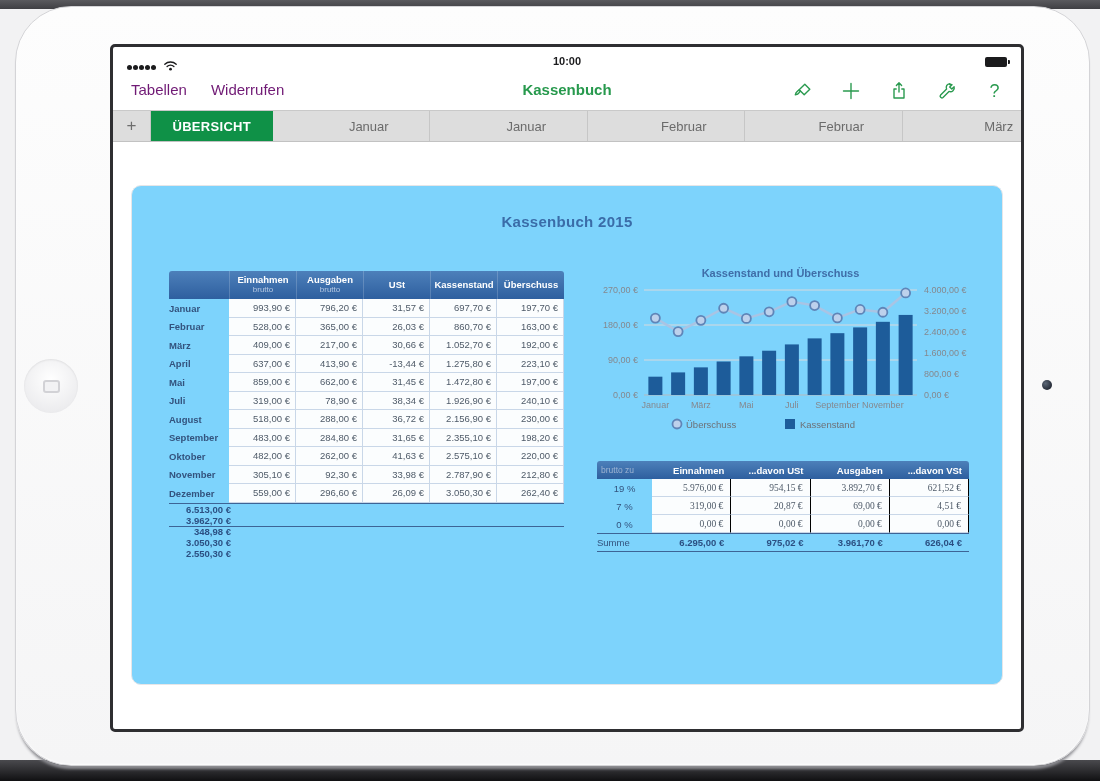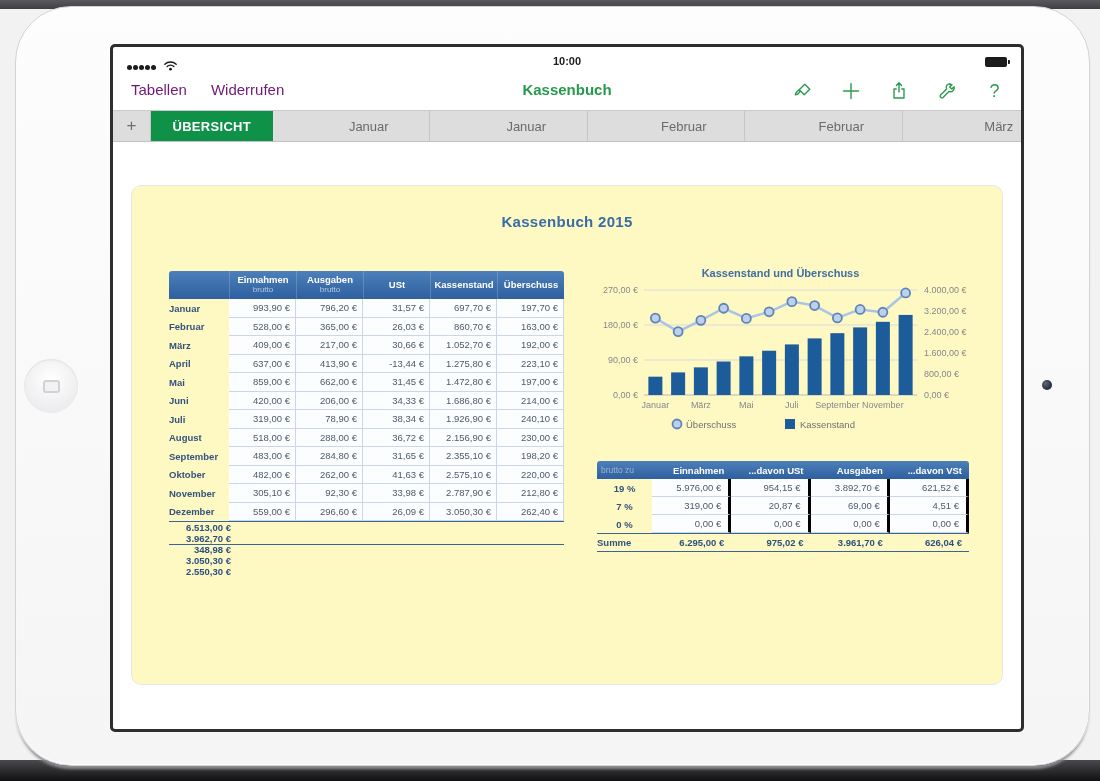--- a/index.html
+++ b/index.html
@@ -51,21 +51,21 @@
   .tabbar { height:32px; background:#dddddd; border-top:1px solid #c9c9c9; border-bottom:1px solid #c2c2c2;
     display:flex; }
   .tab-add { flex:0 0 38px; display:flex; align-items:center; justify-content:center;
     border-right:1px solid #c6c6c6; color:#6e6e6e; font-size:17px; }
   .tab { flex:0 0 121.5px; display:flex; align-items:center; justify-content:center;
     font-size:13px; color:#6b6b6b; border-right:1px solid #c6c6c6; }
   .tab.active { background:#0f9147; color:#ffffff; font-weight:700; letter-spacing:.3px; border-right:none; }
 
   .content { position:relative; height:581px; background:#ffffff; }
   .sheet { position:absolute; left:18px; top:43px; width:872px; height:500px;
-    background:#fef9c3; border:1px solid #e6e6e8; border-radius:10px; }
+    background:#7dd3fc; border:1px solid #e6e6e8; border-radius:10px; }
   .sheet-title { position:absolute; left:0; width:100%; top:27px; text-align:center;
     font-size:15px; font-weight:700; color:#3a6ca8; letter-spacing:.3px; }
 
   
   .main-table { position:absolute; left:37px; top:85px; width:395px; }
   .t-header { display:flex; height:28px; background:linear-gradient(#4d80ba,#2e5f9f);
     border-radius:3px 3px 0 0; }
   .t-header .h-label { width:60px; }
   .h-col { width:67px; display:flex; flex-direction:column; align-items:center; justify-content:center;
     color:#fff; font-size:9.5px; font-weight:700; line-height:10px; border-left:1px solid rgba(255,255,255,.18); }
@@ -84,24 +84,24 @@
   
   .chart-box { position:absolute; left:450px; top:78px; width:400px; height:178px; }
 
   
   .tax-table { position:absolute; left:465px; top:275px; width:372px; }
   .x-header { display:flex; height:18px; background:linear-gradient(#4d80ba,#2e5f9f); border-radius:3px 3px 0 0; }
   .x-header .h-label { width:55px; font-size:8.5px; color:#9db3d2; display:flex; align-items:center; padding-left:4px; }
   .x-col { width:79.25px; color:#fff; font-size:9.5px; font-weight:700;
     display:flex; align-items:center; justify-content:flex-end; padding-right:7px; }
   .x-row { display:flex; height:18px; }
-  .x-label { width:55px; font-size:9.5px; font-weight:700; color:#33537e;
+  .x-label { width:55px; font-size:9.5px; font-weight:400; color:#33537e;
     display:flex; align-items:center; justify-content:center; }
-  .x-cell { width:79.25px; background:#fbfdfe; border-right:3px solid #000000; border-bottom:1px solid #c9d7e8;
-    font-size:9.5px; color:#4e5a68; display:flex; align-items:center; justify-content:flex-end; padding-right:7px; }
+  .x-cell { width:79.25px; background:#fbfdfe; border-right:1px solid #000000; border-bottom:1px solid #c9d7e8;
+    font-size:9.5px; color:#4e5a68; display:flex; align-items:center; justify-content:flex-end; padding-right:7px;font-family:Liberation Serif, serif; }
   .x-row .x-cell:first-of-type { border-left:1px solid #b7c9de; }
   .x-sum { display:flex; height:19px; border-top:1px solid #3d6496; border-bottom:1px solid #3d6496; }
   .x-sum .x-label { justify-content:flex-start; }
   .x-sum .s-cell { width:79.25px; padding-right:7px; }
 </style>
 </head>
 <body>
 
 <div class="stage">
   <div class="strip-top"></div>
@@ -232,28 +232,20 @@
                 <div class="r-cell">1.275,80 €</div>
                 <div class="r-cell">223,10 €</div>
               </div>
               <div class="t-row">
                 <div class="r-label">Mai</div>
                 <div class="r-cell">859,00 €</div>
                 <div class="r-cell">662,00 €</div>
                 <div class="r-cell">31,45 €</div>
                 <div class="r-cell">1.472,80 €</div>
                 <div class="r-cell">197,00 €</div>
-              </div>
-              <div class="t-row">
-                <div class="r-label">Juni</div>
-                <div class="r-cell">420,00 €</div>
-                <div class="r-cell">206,00 €</div>
-                <div class="r-cell">34,33 €</div>
-                <div class="r-cell">1.686,80 €</div>
-                <div class="r-cell">214,00 €</div>
               </div>
               <div class="t-row">
                 <div class="r-label">Juli</div>
                 <div class="r-cell">319,00 €</div>
                 <div class="r-cell">78,90 €</div>
                 <div class="r-cell">38,34 €</div>
                 <div class="r-cell">1.926,90 €</div>
                 <div class="r-cell">240,10 €</div>
               </div>
               <div class="t-row">

